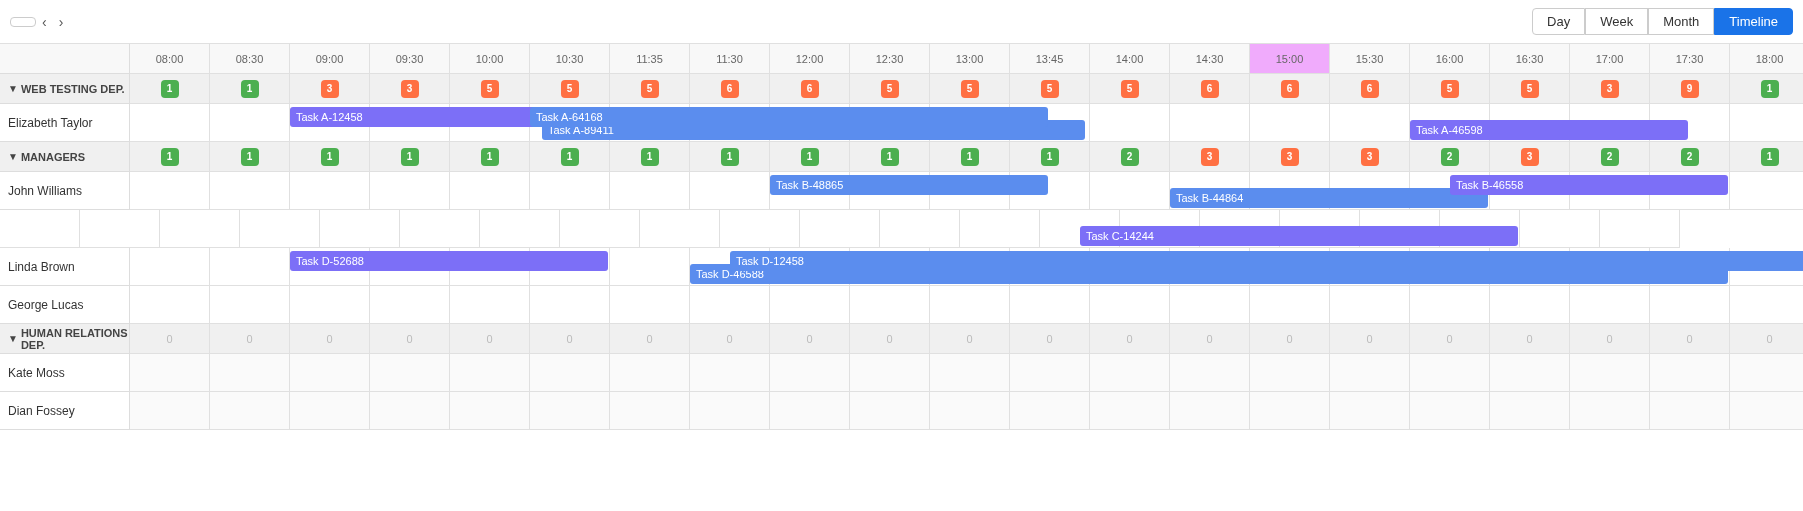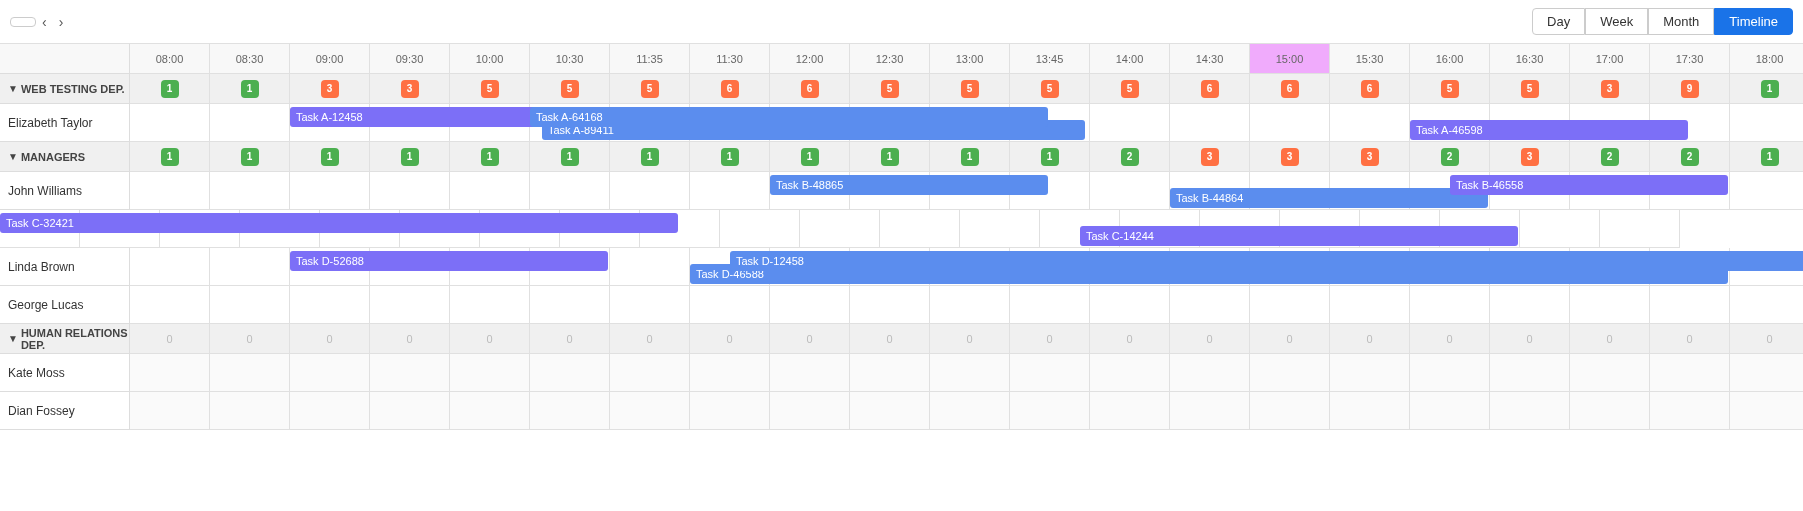--- a/index.html
+++ b/index.html
@@ -462,23 +462,20 @@
             <div class="time-slot person-slot" style="min-width: 80px; max-width: 80px;"></div>
             <div class="time-slot person-slot" style="min-width: 80px; max-width: 80px;"></div>
             <div class="time-slot person-slot" style="min-width: 80px; max-width: 80px;"></div>
             <div class="time-slot person-slot" style="min-width: 80px; max-width: 80px;"></div>
             <div class="time-slot person-slot" style="min-width: 80px; max-width: 80px;"></div>
             <div class="time-slot person-slot" style="min-width: 80px; max-width: 80px;"></div>
             <div class="time-slot person-slot" style="min-width: 80px; max-width: 80px;"></div>
             <div class="time-slot person-slot" style="min-width: 80px; max-width: 80px;"></div>
             <div class="time-slot person-slot" style="min-width: 80px; max-width: 80px;"></div>
             <div class="tasks-overlay">
-              <div class="task-bar task-bar-purple" style="left: 0px; width: 678px; top: 3px;">
-                <span>Task C-32421</span>
-              </div>
               <div class="task-bar task-bar-purple" style="left: 1080px; width: 438px; top: 16px;">
                 <span>Task C-14244</span>
               </div>
             </div>
           </div>
         </div>
         <div class="gantt-row gantt-row-person" style="position: relative;">
           <div class="sticky-label person-label">Linda Brown</div>
           <div class="time-slots-area" style="position: relative;">
             <div class="time-slot person-slot" style="min-width: 80px; max-width: 80px;"></div>

